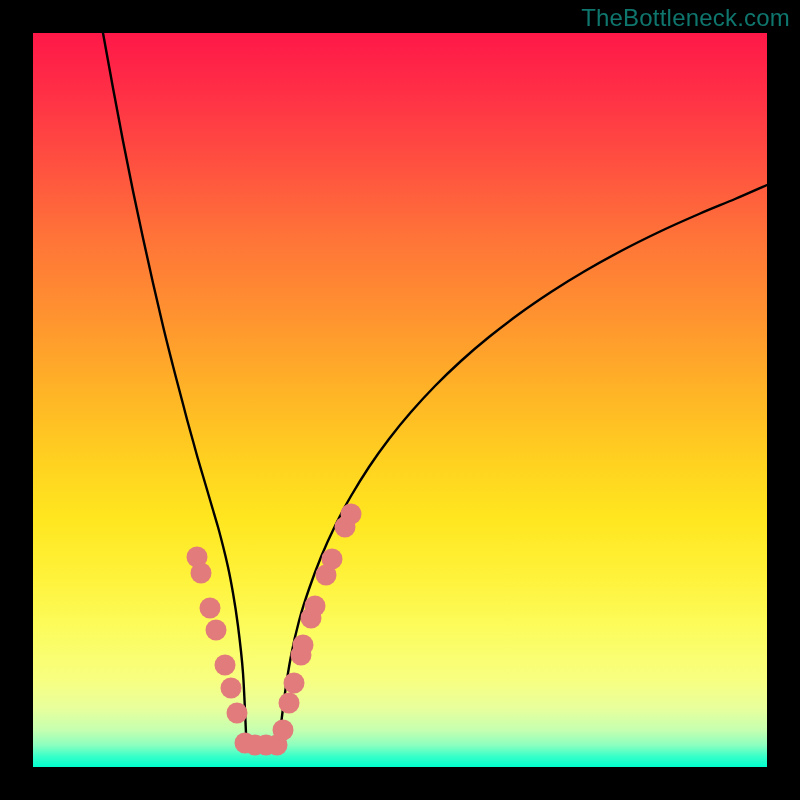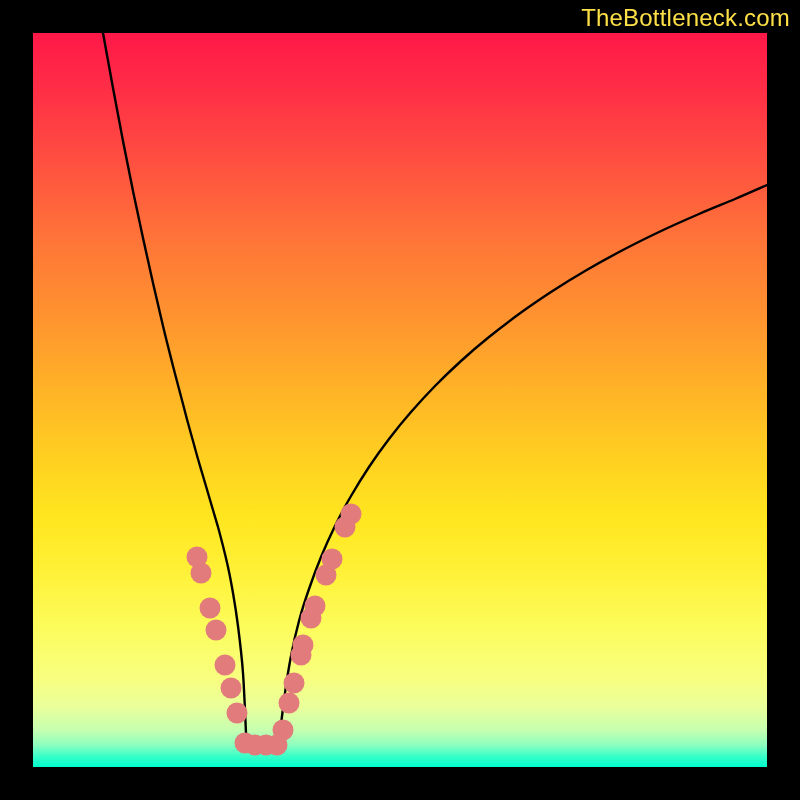--- a/index.html
+++ b/index.html
@@ -14,21 +14,21 @@
   .frame {
     position: relative;
     width: 800px;
     height: 800px;
     background: #000;
   }
   .watermark {
     position: absolute;
     top: 4px;
     right: 10px;
-    color: #fde047;
+    color: #0f766e;
     font-size: 24px;
     font-weight: 400;
     letter-spacing: 0.2px;
     z-index: 10;
   }
   .plot-area {
     position: absolute;
     left: 33px;
     top: 33px;
     width: 734px;

